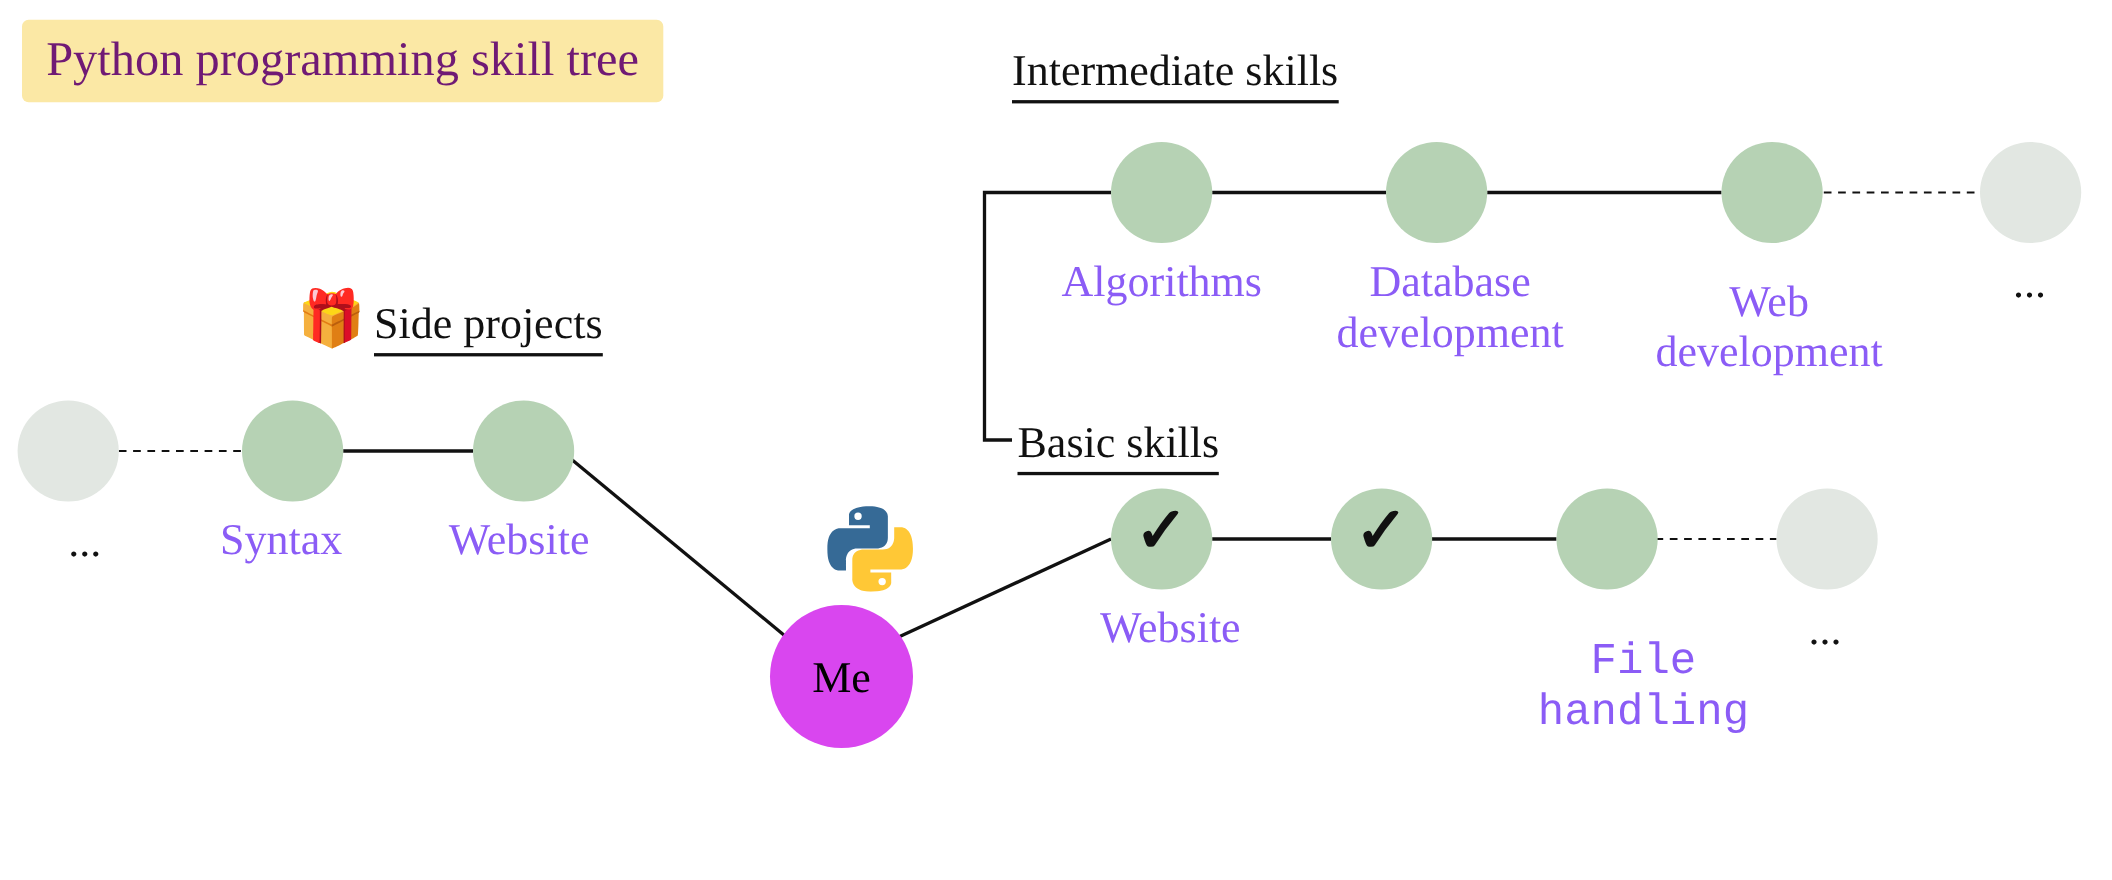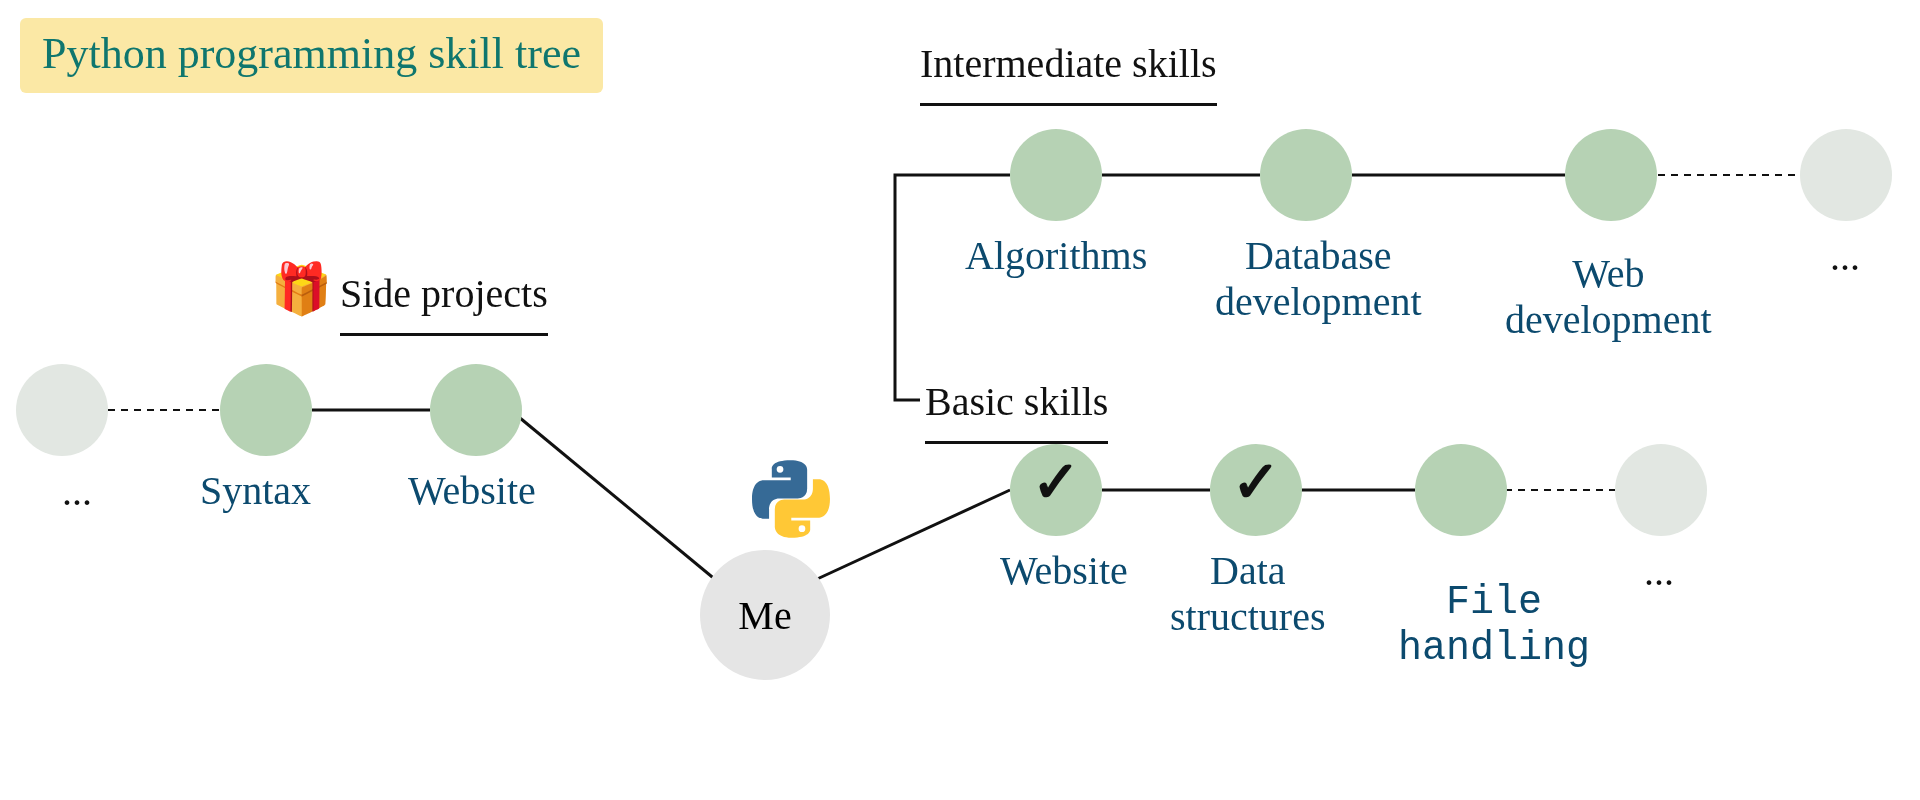--- a/index.html
+++ b/index.html
@@ -1,30 +1,30 @@
 <!DOCTYPE html>
 <html><head>
 <meta charset="utf-8">
 <style>
   * { box-sizing: border-box; margin: 0; padding: 0; }
   html, body { width: 1920px; height: 800px; background: #fff; font-family: "Comic Sans MS", "Segoe Script", "Bradley Hand", cursive; }
   .stage { position: relative; width: 1920px; height: 800px; }
   .title-hl {
     position: absolute; left: 20px; top: 18px;
     background: #fbe8a5; padding: 10px 22px 14px 22px; border-radius: 6px;
-    font-size: 44px; color: #0f766e; font-weight: 500;
+    font-size: 44px; color: #701a75; font-weight: 500;
   }
   .heading {
     position: absolute; font-size: 40px; color: #111;
-    border-bottom: 3px solid #111; padding-bottom: 16px;
+    border-bottom: 3px solid #111; padding-bottom: 4px;
   }
   .node-green  { position: absolute; width: 92px; height: 92px; border-radius: 50%; background: #b6d2b4; }
   .node-gray   { position: absolute; width: 92px; height: 92px; border-radius: 50%; background: #e2e7e2; }
-  .node-yellow { position: absolute; width: 130px; height: 130px; border-radius: 50%; background: #e5e5e5; display:flex; align-items:center; justify-content:center; font-size: 40px; }
-  .label { position: absolute; font-size: 40px; color: #0c4a6e; text-align: center; line-height: 1.15; white-space: pre; }
+  .node-yellow { position: absolute; width: 130px; height: 130px; border-radius: 50%; background: #d946ef; display:flex; align-items:center; justify-content:center; font-size: 40px; }
+  .label { position: absolute; font-size: 40px; color: #8b5cf6; text-align: center; line-height: 1.15; white-space: pre; }
   .dots  { position: absolute; font-size: 40px; color: #111; }
   svg.connectors { position: absolute; left:0; top:0; width:1920px; height:800px; pointer-events:none; }
   .check { position:absolute; font-size:58px; font-weight:900; color:#111; transform: translate(-50%,-50%); }
   .gift  { position:absolute; font-size:50px; }
   .python-logo { position:absolute; }
 </style>
 </head>
 <body>
 
 <div class="stage">
@@ -78,22 +78,20 @@
   </div>
 
   <div class="heading" style="left:925px; top:378px;">Basic skills</div>
 
   <div class="node-green" style="left:1010px; top:444px;"></div>
   <span class="check" style="left:1056px; top:482px;">✓</span>
   <div class="label" style="left:1000px; top:548px;">Website</div>
 
   <div class="node-green" style="left:1210px; top:444px;"></div>
   <span class="check" style="left:1256px; top:482px;">✓</span>
-  <div class="label" style="left:1170px; top:548px;">Data
-structures</div>
 
   <div class="node-green" style="left:1415px; top:444px;"></div>
   <div class="label" style="left:1398px; top:580px;font-family:Liberation Mono, monospace;">File
 handling</div>
 
   <div class="node-gray" style="left:1615px; top:444px;"></div>
   <div class="dots" style="left:1644px; top:548px;">...</div>
 
   <div class="heading" style="left:920px; top:40px;">Intermediate skills</div>
 

